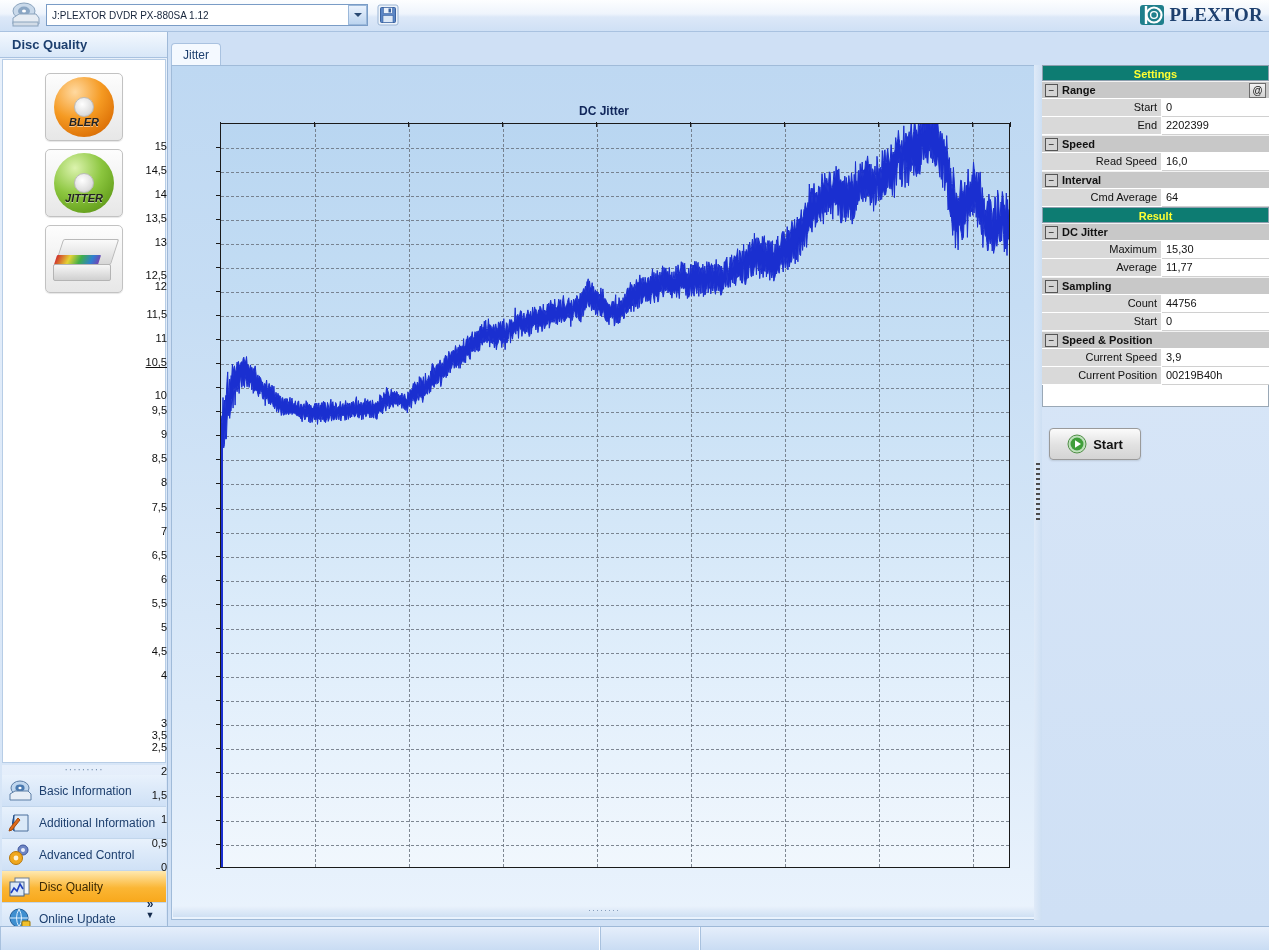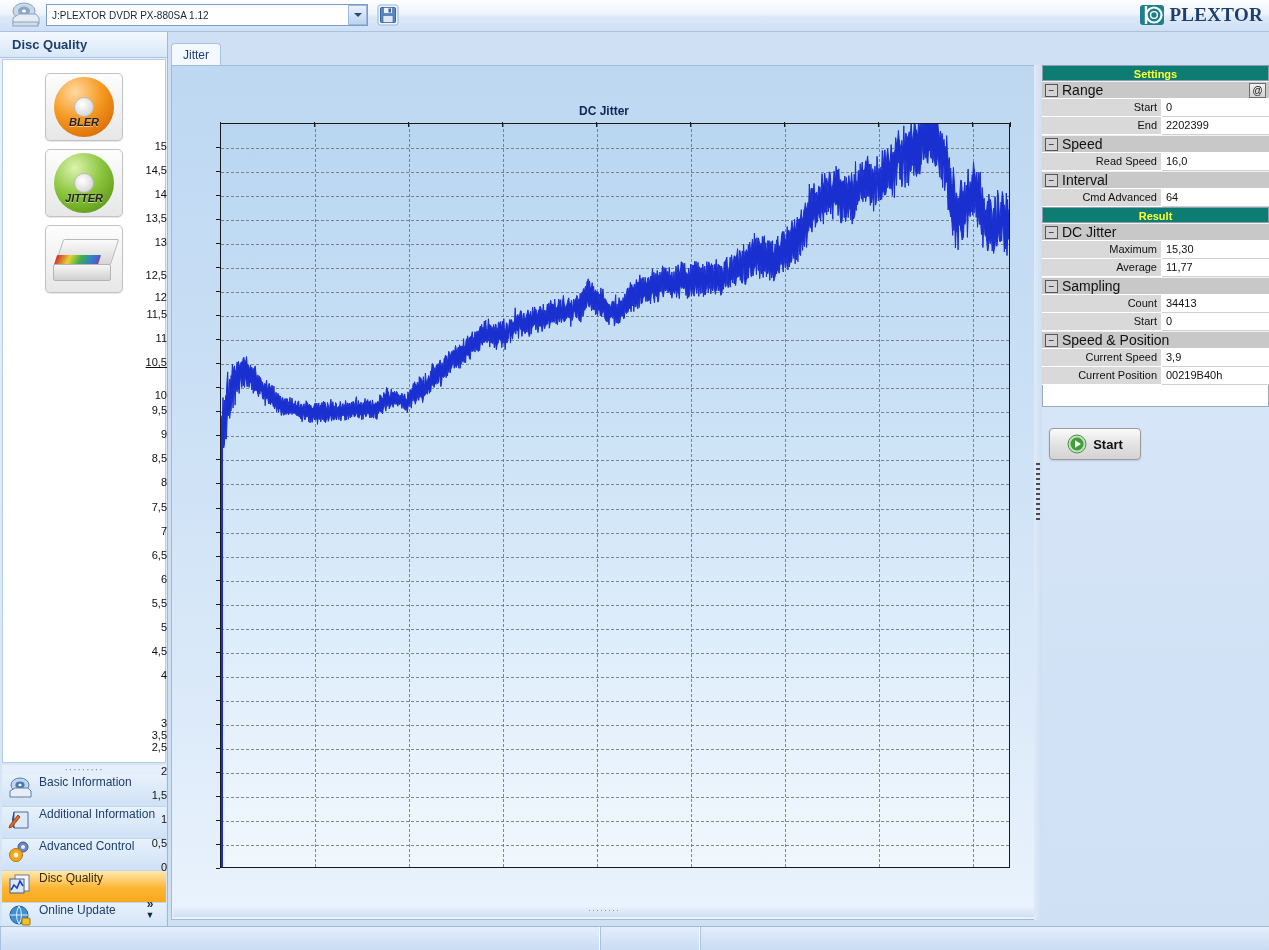--- a/index.html
+++ b/index.html
@@ -104,21 +104,21 @@
     border-radius:1px;
   }
 
   
   #navlist{
     position:absolute; left:2px; top:733px; width:164px; height:160px;
     background:linear-gradient(to bottom,#e6effb,#cfe1f6);
   }
   #nav-dots{ height:10px; text-align:center; color:#6d88aa; font-size:10px; letter-spacing:1px; line-height:10px;}
   .navitem{
-    height:32px; display:flex; align-items:flex-start; padding-left:5px;
+    height:32px; display:flex; align-items:center; padding-left:5px;
     color:#1d3f6e; font-size:12px;
     background:linear-gradient(to bottom,#e8f1fc,#cfe1f6);
     border-bottom:1px solid #c2d6ec;
   }
   .navitem.sel{
     background:linear-gradient(to bottom,#ffe9b0,#fbb634 55%,#f8a81c);
     color:#3c2a05;
   }
   .navicon{ width:26px; height:26px; margin-right:6px; flex:0 0 26px; }
   #nav-expand{
@@ -195,21 +195,21 @@
   .grp-row{
     height:18px; display:flex; align-items:center;
     background:#c8c8c8; border-bottom:1px solid #ffffff; border-top:1px solid #f2f2f2;
     position:relative;
   }
   .grp-pm{
     width:13px; height:13px; margin:0 4px 0 3px; flex:0 0 13px;
     border:1px solid #555; background:#d4d4d4; color:#111;
     font-size:10px; line-height:11px; text-align:center;
   }
-  .grp-name{ font-weight:normal; font-size:14px; color:#111; }
+  .grp-name{ font-weight:bold; font-size:11px; color:#111; }
   .at-btn{
     position:absolute; right:3px; top:1px; width:17px; height:15px;
     border:1px solid #6d6d6d; background:linear-gradient(to bottom,#f2f2f2,#d2d2d2);
     font-size:10px; line-height:13px; text-align:center; color:#111;
   }
   .prop-row{ height:18px; display:flex; align-items:stretch; }
   .prop-label{
     width:120px; padding-right:4px; text-align:right;
     background:#d9d9d9; color:#111; font-size:11px; line-height:17px;
     border-bottom:1px solid #ffffff; border-right:1px solid #ffffff;
@@ -470,21 +470,21 @@
       <div class="ytick" style="top: 288.387px;">9,5</div>
       <div class="ytickmark" style="top: 288.387px;"></div>
       <div class="ytick" style="top: 266px; margin-top: 7px;">10</div>
       <div class="ytickmark" style="top: 264.355px;"></div>
       <div class="ytick" style="top: 240.323px; text-decoration: underline;">10,5</div>
       <div class="ytickmark" style="top: 240.323px;"></div>
       <div class="ytick" style="top: 216.29px;">11</div>
       <div class="ytickmark" style="top: 216.29px;"></div>
       <div class="ytick" style="top: 192.258px;">11,5</div>
       <div class="ytickmark" style="top: 192.258px;"></div>
-      <div class="ytick" style="top: 175px;">12</div>
+      <div class="ytick" style="top: 164px;">12</div>
       <div class="ytickmark" style="top: 168.226px;"></div>
       <div class="ytick" style="top: 153px;">12,5</div>
       <div class="ytickmark" style="top: 144.194px;"></div>
       <div class="ytick" style="top: 120.161px;">13</div>
       <div class="ytickmark" style="top: 120.161px;"></div>
       <div class="ytick" style="top: 96.129px;">13,5</div>
       <div class="ytickmark" style="top: 96.129px;"></div>
       <div class="ytick" style="top: 72.0968px;">14</div>
       <div class="ytickmark" style="top: 72.0968px;"></div>
       <div class="ytick" style="top: 48.0645px;">14,5</div>
@@ -541,21 +541,21 @@
       </div>
       <div class="prop-row">
         <div class="prop-label">Read Speed</div>
         <div class="prop-val">16,0</div>
       </div>
       <div class="grp-row">
         <span class="grp-pm">−</span>
         <span class="grp-name">Interval</span>
       </div>
       <div class="prop-row">
-        <div class="prop-label">Cmd Advanced</div>
+        <div class="prop-label">Cmd Average</div>
         <div class="prop-val">64</div>
       </div>
       <div class="grid-hdr">Result</div>
       <div class="grp-row">
         <span class="grp-pm">−</span>
         <span class="grp-name">DC Jitter</span>
       </div>
       <div class="prop-row">
         <div class="prop-label">Maximum</div>
         <div class="prop-val">15,30</div>
@@ -563,21 +563,21 @@
       <div class="prop-row">
         <div class="prop-label">Average</div>
         <div class="prop-val">11,77</div>
       </div>
       <div class="grp-row">
         <span class="grp-pm">−</span>
         <span class="grp-name">Sampling</span>
       </div>
       <div class="prop-row">
         <div class="prop-label">Count</div>
-        <div class="prop-val">34413</div>
+        <div class="prop-val">44756</div>
       </div>
       <div class="prop-row">
         <div class="prop-label">Start</div>
         <div class="prop-val">0</div>
       </div>
       <div class="grp-row">
         <span class="grp-pm">−</span>
         <span class="grp-name">Speed &amp; Position</span>
       </div>
       <div class="prop-row">

